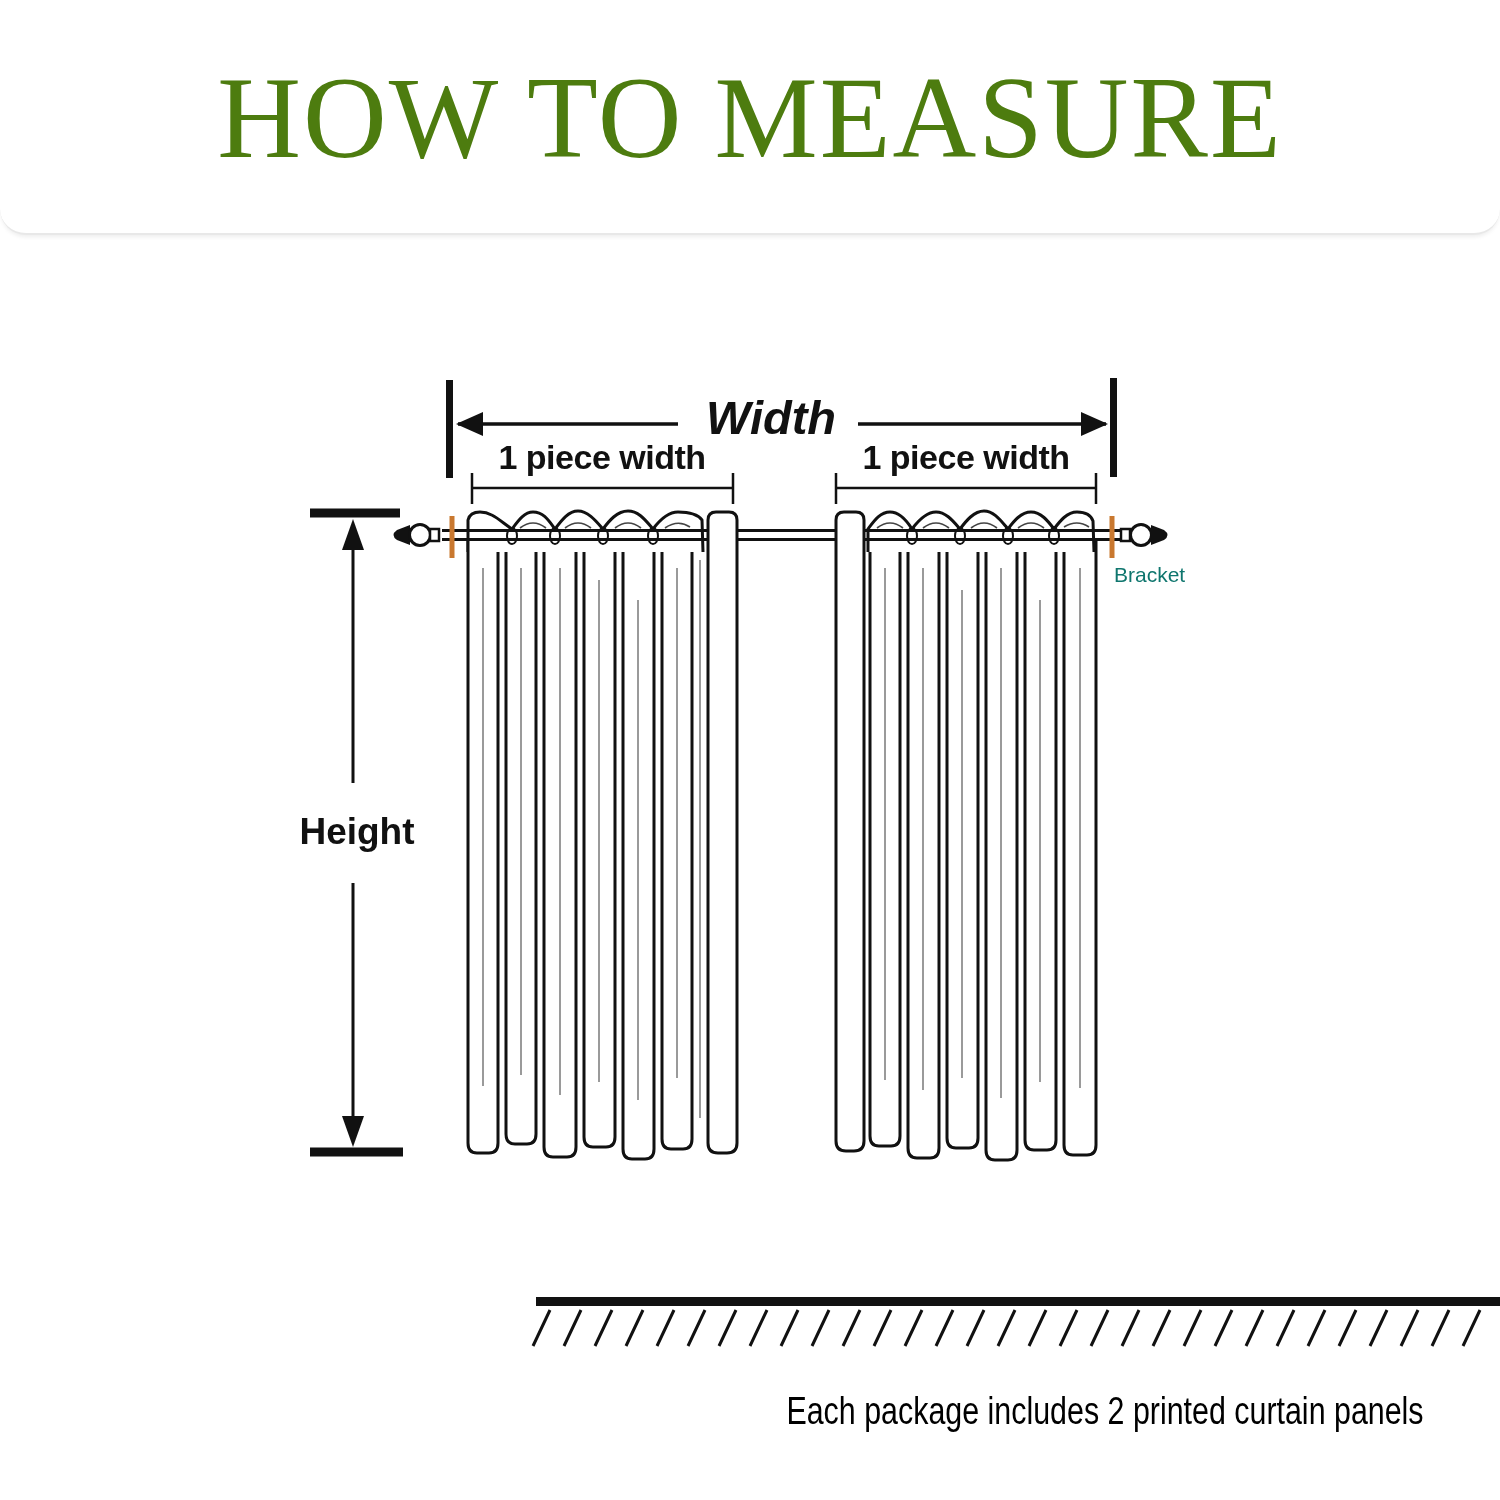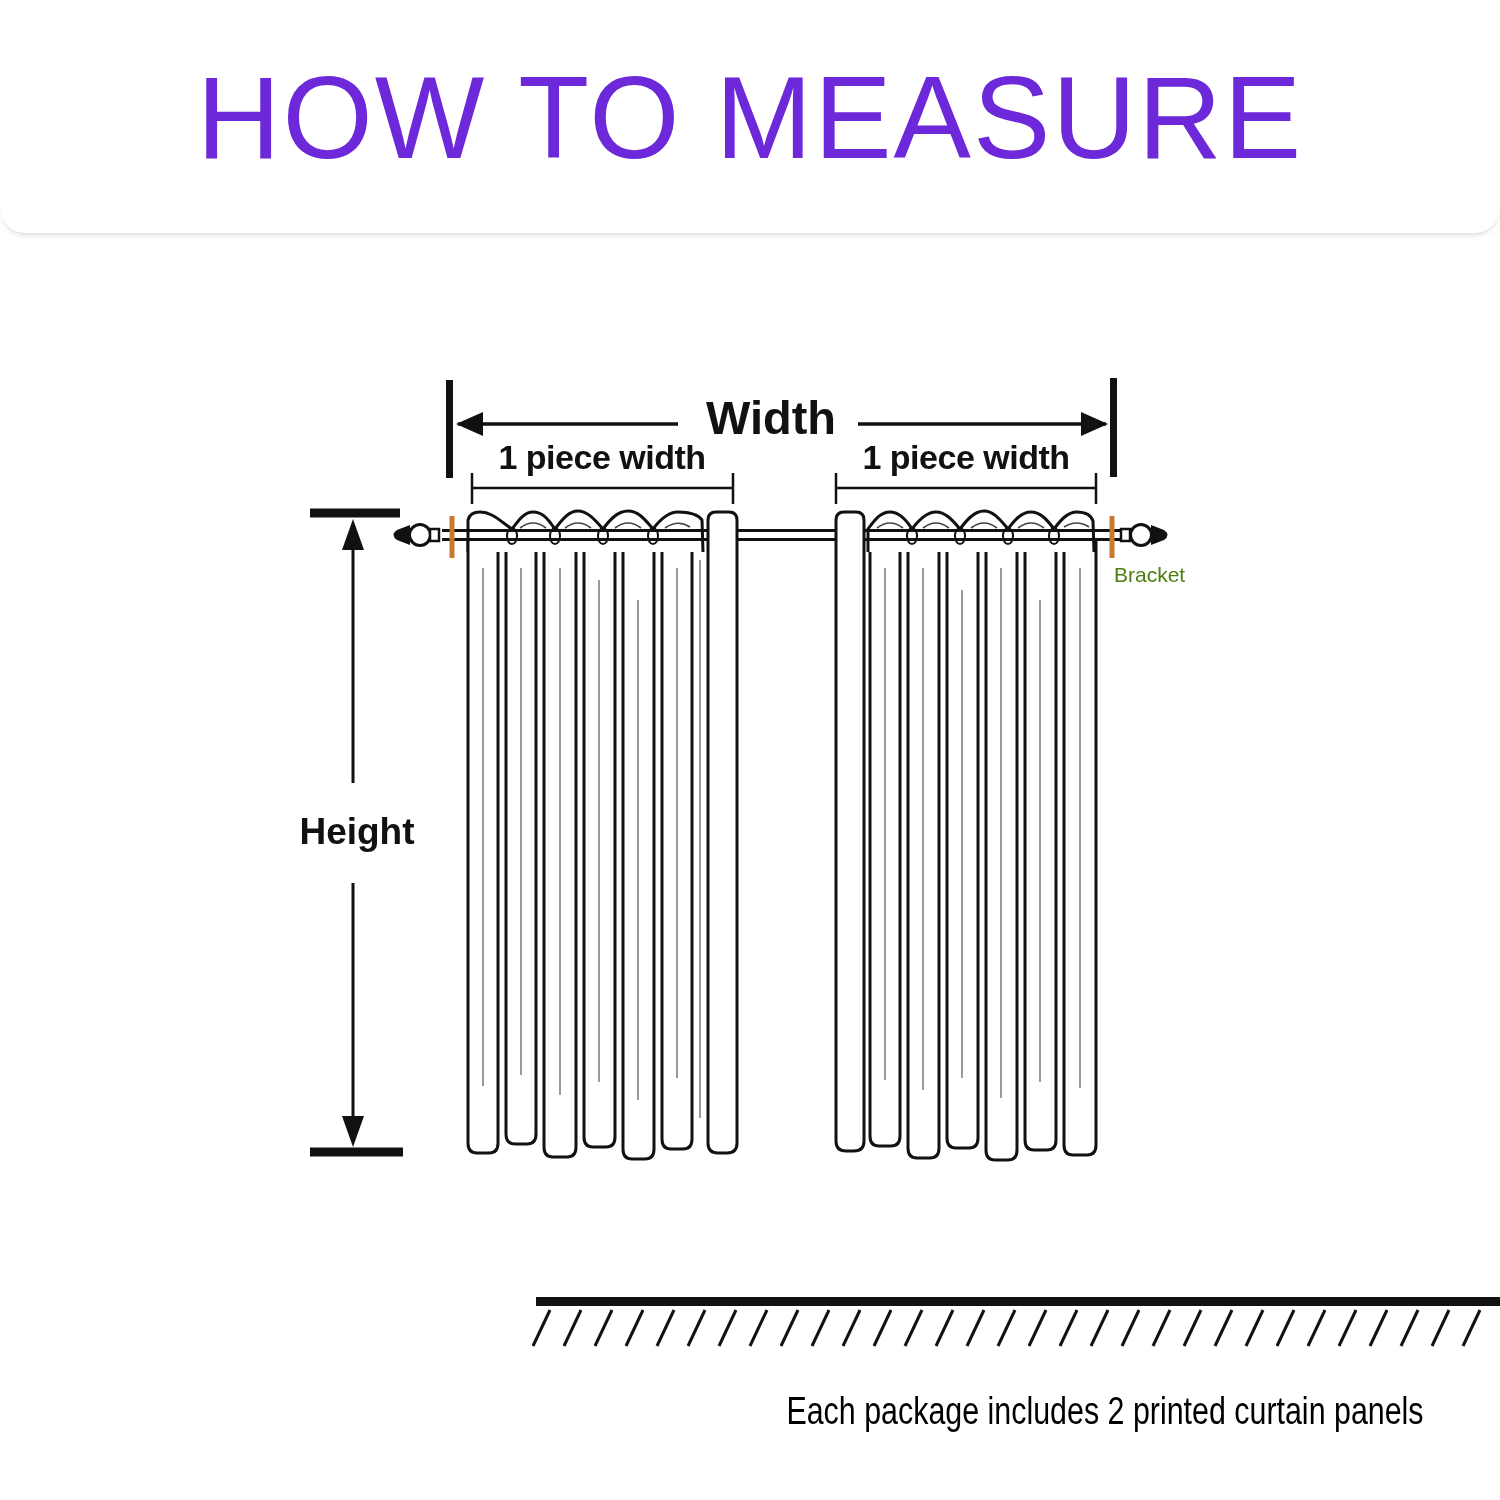--- a/index.html
+++ b/index.html
@@ -13,33 +13,33 @@
     overflow:hidden;font-family:"Liberation Sans",sans-serif;
   }
   #title-card{
     position:absolute;left:0;top:0;width:1500px;height:233px;background:#ffffff;
     border-bottom:2px solid var(--card-edge);
     border-radius:0 0 26px 26px;
     box-shadow:0 3px 4px -1px rgba(0,0,0,0.07);
   }
   #page-title{
     position:absolute;left:50%;top:58px;transform:translateX(-50%);
-    font-family:Liberation Sans, sans-serif;font-weight:400;
-    font-size:116px;line-height:1.05;letter-spacing:2px;color:#6d28d9;
+    font-family:Liberation Serif, serif;font-weight:400;
+    font-size:116px;line-height:1.05;letter-spacing:2px;color:#4d7c0f;
     white-space:nowrap;
   }
   .measure-label{
     position:absolute;color:#111;font-weight:bold;white-space:nowrap;
   }
-  #width-label{left:771px;top:390px;transform:translateX(-50%);font-size:47px;}
+  #width-label{left:771px;top:390px;transform:translateX(-50%);font-size:47px;font-style:italic;}
   #piece-width-left-label{left:602px;top:438px;transform:translateX(-50%);font-size:34px;letter-spacing:-0.5px;}
   #piece-width-right-label{left:966px;top:438px;transform:translateX(-50%);font-size:34px;letter-spacing:-0.5px;}
   #height-label{left:357px;top:811px;transform:translateX(-50%);font-size:37px;}
   #bracket-label{
-    position:absolute;left:1114px;top:563px;font-size:21px;color:#4d7c0f;font-weight:400;
+    position:absolute;left:1114px;top:563px;font-size:21px;color:#0f766e;font-weight:400;
     white-space:nowrap;
   }
   #package-caption{
     position:absolute;left:1105px;top:1390px;transform:translateX(-50%) scaleX(0.8);
     transform-origin:center top;
     font-size:38px;color:#000;white-space:nowrap;font-weight:400;letter-spacing:0px;
   }
   #diagram-svg{position:absolute;left:0;top:0;}
 </style>
 </head>

